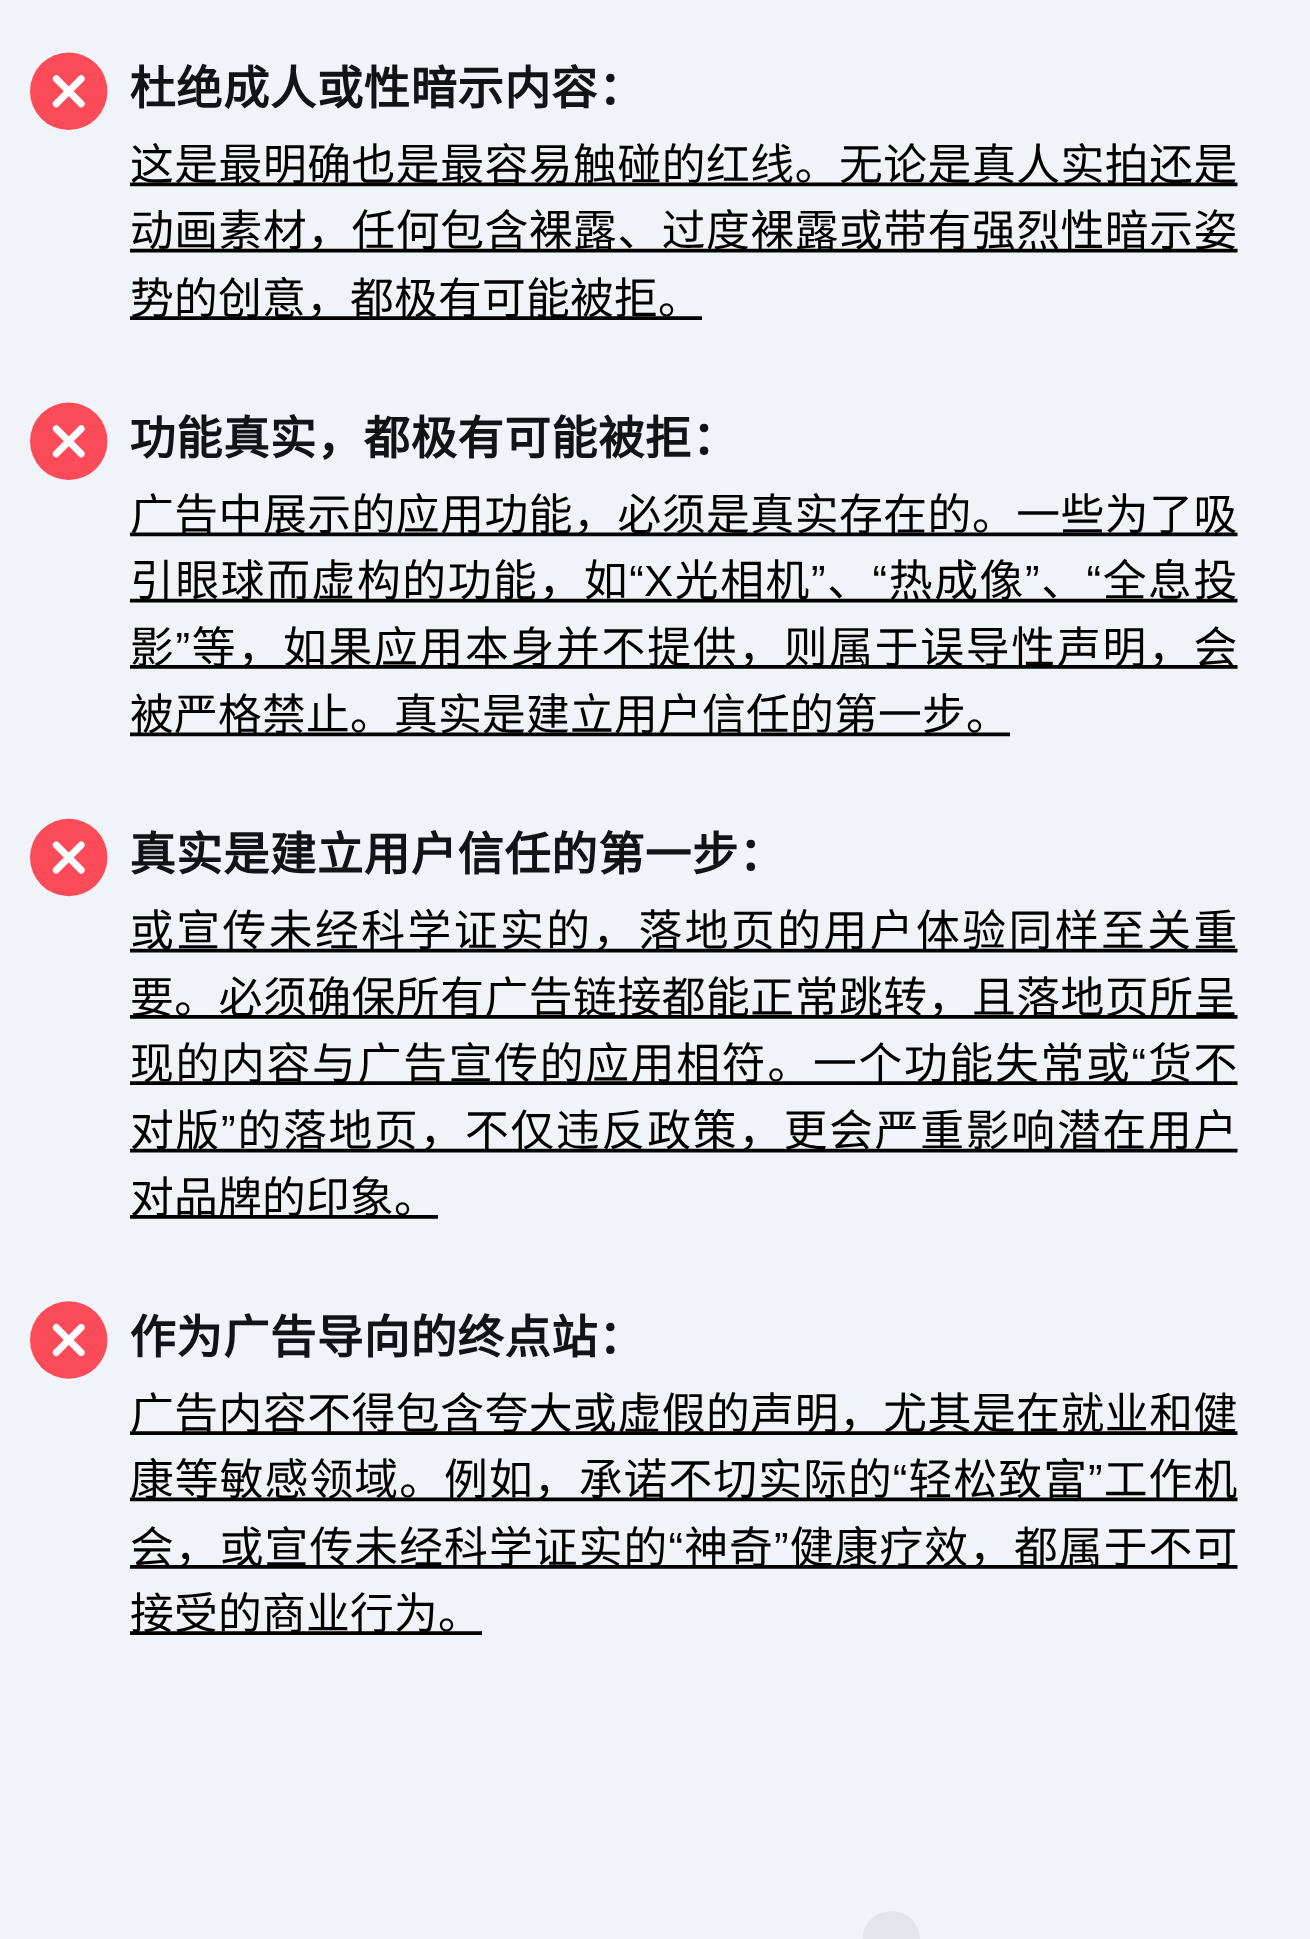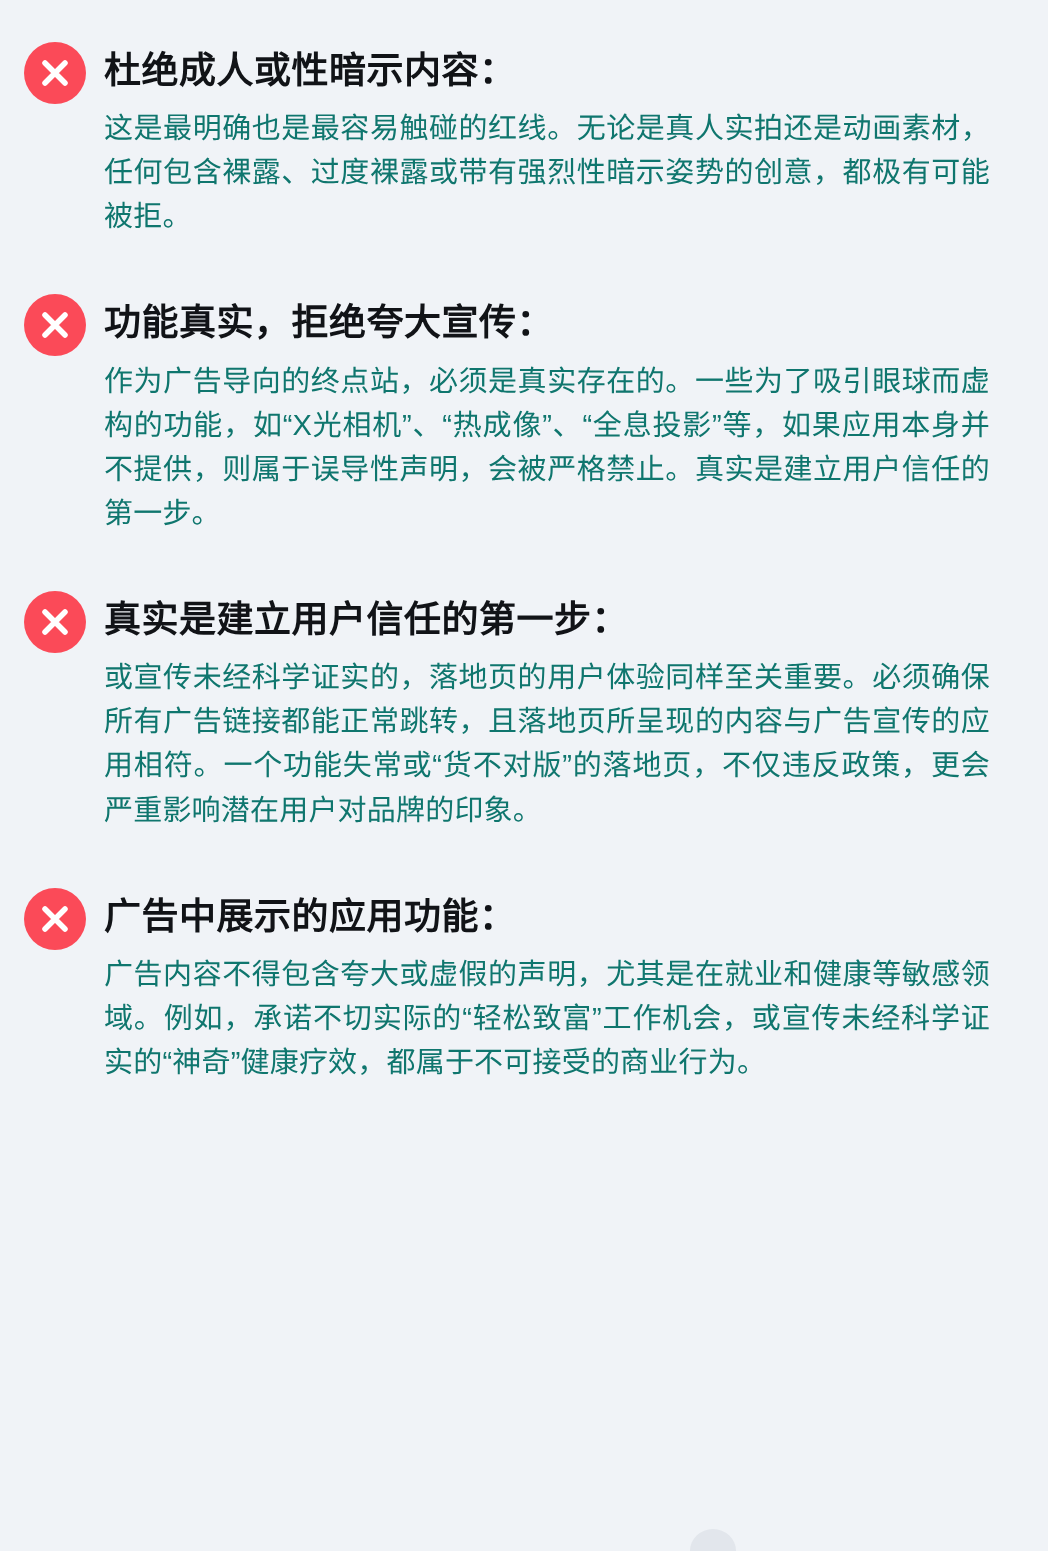--- a/index.html
+++ b/index.html
@@ -50,26 +50,27 @@
   }
   .heading {
     font-size: 37px;
     font-weight: bold;
     line-height: 1.25;
     letter-spacing: 0.5px;
     margin: 10px 0 12px 0;
     color: #111317;
   }
   .paragraph {
-    font-size: 29px;
+    font-size: 35px;
     line-height: 1.52;
-    color: #0f766e;
+    color: #000000;
     letter-spacing: 0.2px;
     text-align: justify;
     text-justify: inter-ideograph;
+    text-decoration: underline;
   }
   .footer-mark {
     position: absolute;
     left: 690px;
     bottom: 0px;
     width: 46px;
     height: 22px;
     border-radius: 50% 50% 0 0 / 100% 100% 0 0;
     background: #e2e6ec;
   }
@@ -91,22 +92,22 @@
     </div>
   </div>
 
   <div class="item">
     <div class="badge">
       <svg width="62" height="62" viewBox="0 0 62 62" aria-hidden="true">
         <path d="M21 21 L41 41 M41 21 L21 41" stroke="#ffffff" stroke-width="5.5" stroke-linecap="round"></path>
       </svg>
     </div>
     <div class="body-col">
-      <div class="heading">功能真实，拒绝夸大宣传：</div>
-      <div class="paragraph">作为广告导向的终点站，必须是真实存在的。一些为了吸引眼球而虚构的功能，如“X光相机”、“热成像”、“全息投影”等，如果应用本身并不提供，则属于误导性声明，会被严格禁止。真实是建立用户信任的第一步。</div>
+      <div class="heading">功能真实，都极有可能被拒：</div>
+      <div class="paragraph">广告中展示的应用功能，必须是真实存在的。一些为了吸引眼球而虚构的功能，如“X光相机”、“热成像”、“全息投影”等，如果应用本身并不提供，则属于误导性声明，会被严格禁止。真实是建立用户信任的第一步。</div>
     </div>
   </div>
 
   <div class="item">
     <div class="badge">
       <svg width="62" height="62" viewBox="0 0 62 62" aria-hidden="true">
         <path d="M21 21 L41 41 M41 21 L21 41" stroke="#ffffff" stroke-width="5.5" stroke-linecap="round"></path>
       </svg>
     </div>
     <div class="body-col">
@@ -115,19 +116,19 @@
     </div>
   </div>
 
   <div class="item">
     <div class="badge">
       <svg width="62" height="62" viewBox="0 0 62 62" aria-hidden="true">
         <path d="M21 21 L41 41 M41 21 L21 41" stroke="#ffffff" stroke-width="5.5" stroke-linecap="round"></path>
       </svg>
     </div>
     <div class="body-col">
-      <div class="heading">广告中展示的应用功能：</div>
+      <div class="heading">作为广告导向的终点站：</div>
       <div class="paragraph">广告内容不得包含夸大或虚假的声明，尤其是在就业和健康等敏感领域。例如，承诺不切实际的“轻松致富”工作机会，或宣传未经科学证实的“神奇”健康疗效，都属于不可接受的商业行为。</div>
     </div>
   </div>
 
   <div class="footer-mark"></div>
 </div>
 
 </body></html>

